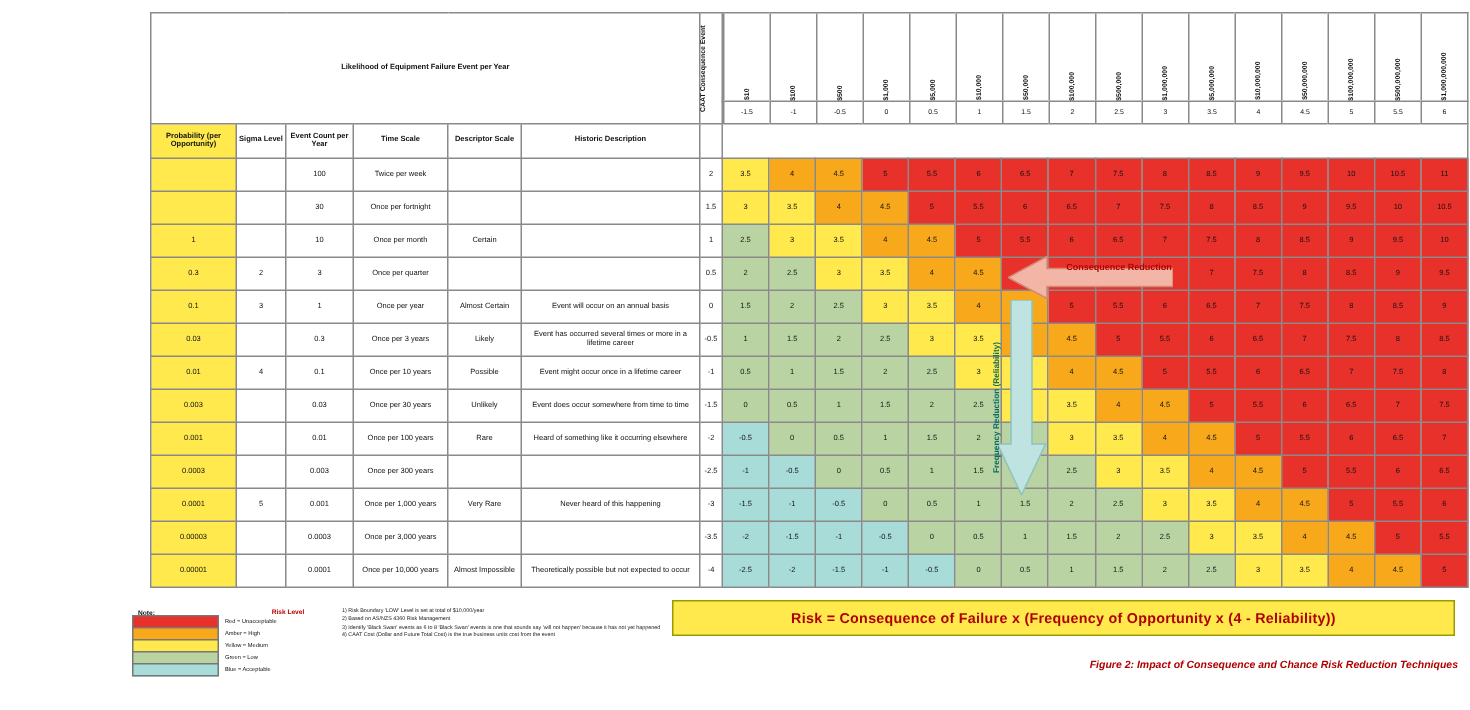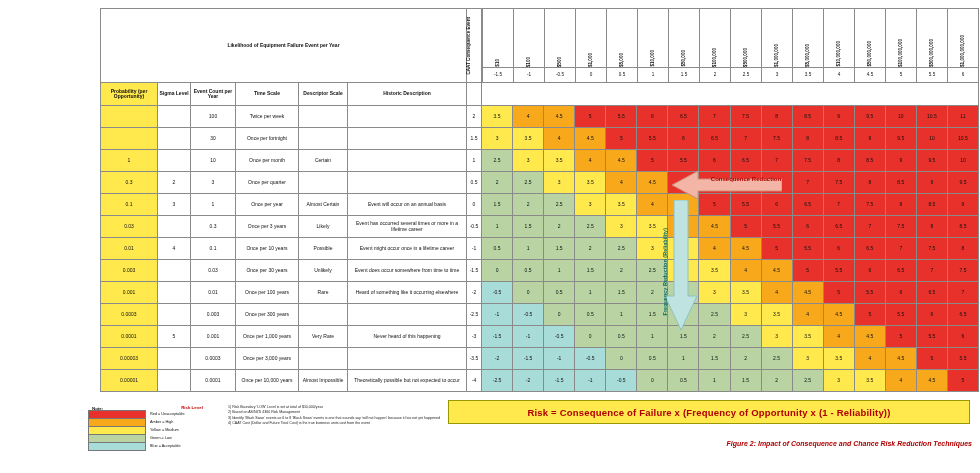--- a/index.html
+++ b/index.html
@@ -508,17 +508,17 @@
       </div>
   </div>
   <div id="notes-right">
       <div>1) Risk Boundary 'LOW' Level is set at total of $10,000/year</div>
       <div>2) Based on AS/NZS 4360 Risk Management</div>
       <div>3) Identify 'Black Swan' events as 6 to 8 'Black Swan' events is one that sounds say 'will not happen' because it has not yet happened</div>
       <div>4) CAAT Cost (Dollar and Future Total Cost) is the true business units cost from the event</div>
     </div>
 
   <div id="eqbar">
-    <span>Risk = Consequence of Failure x (Frequency of Opportunity x (1 - Reliability))</span>
+    <span>Risk = Consequence of Failure x (Frequency of Opportunity x (4 - Reliability))</span>
   </div>
 
   <div id="figcap">Figure 2: Impact of Consequence and Chance Risk Reduction Techniques</div>
 </div>
 
 </body></html>

